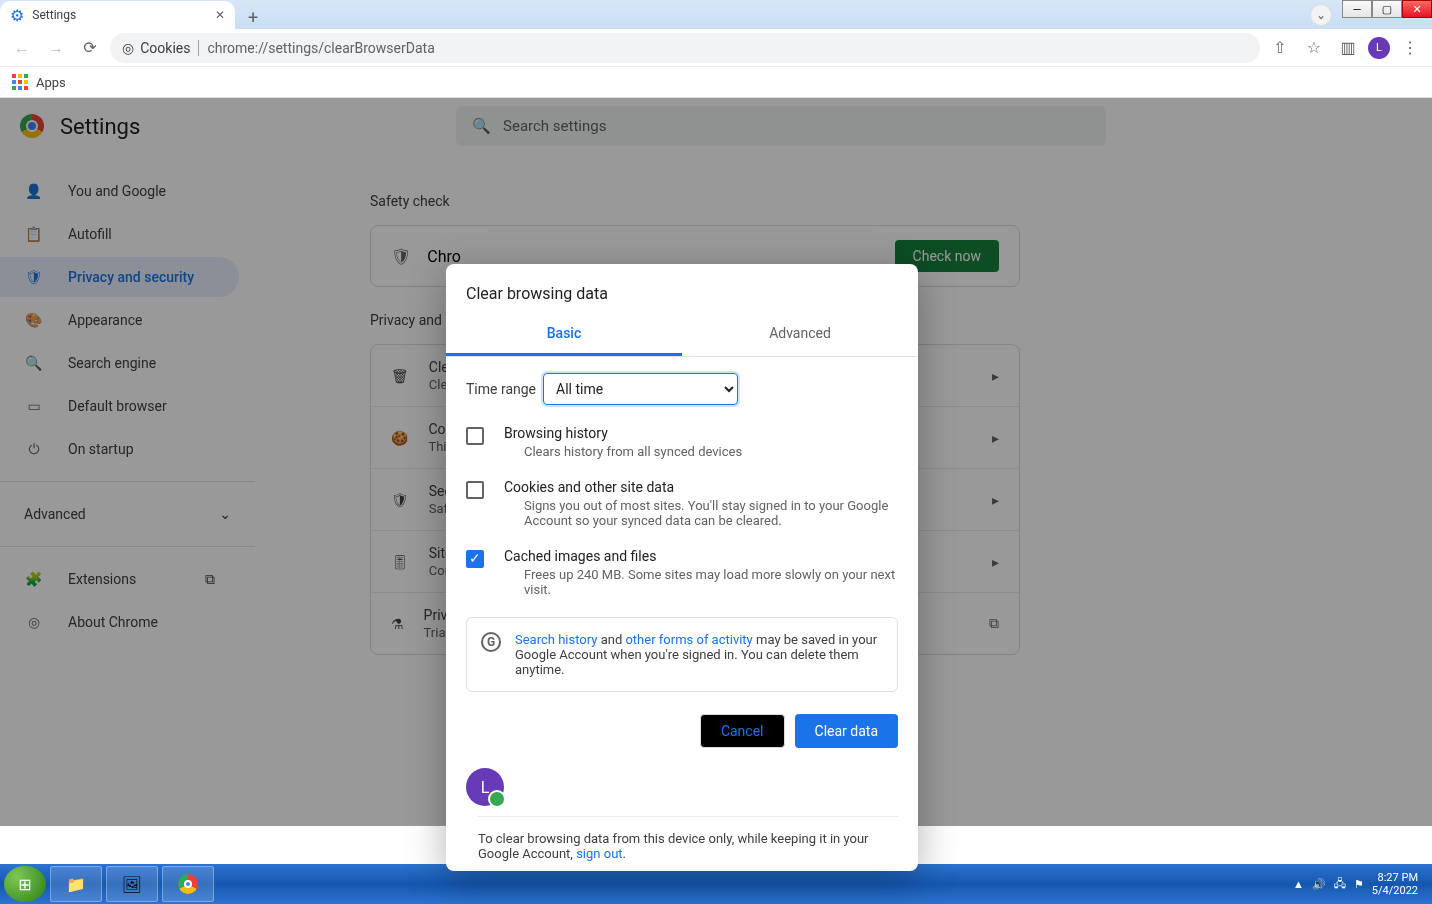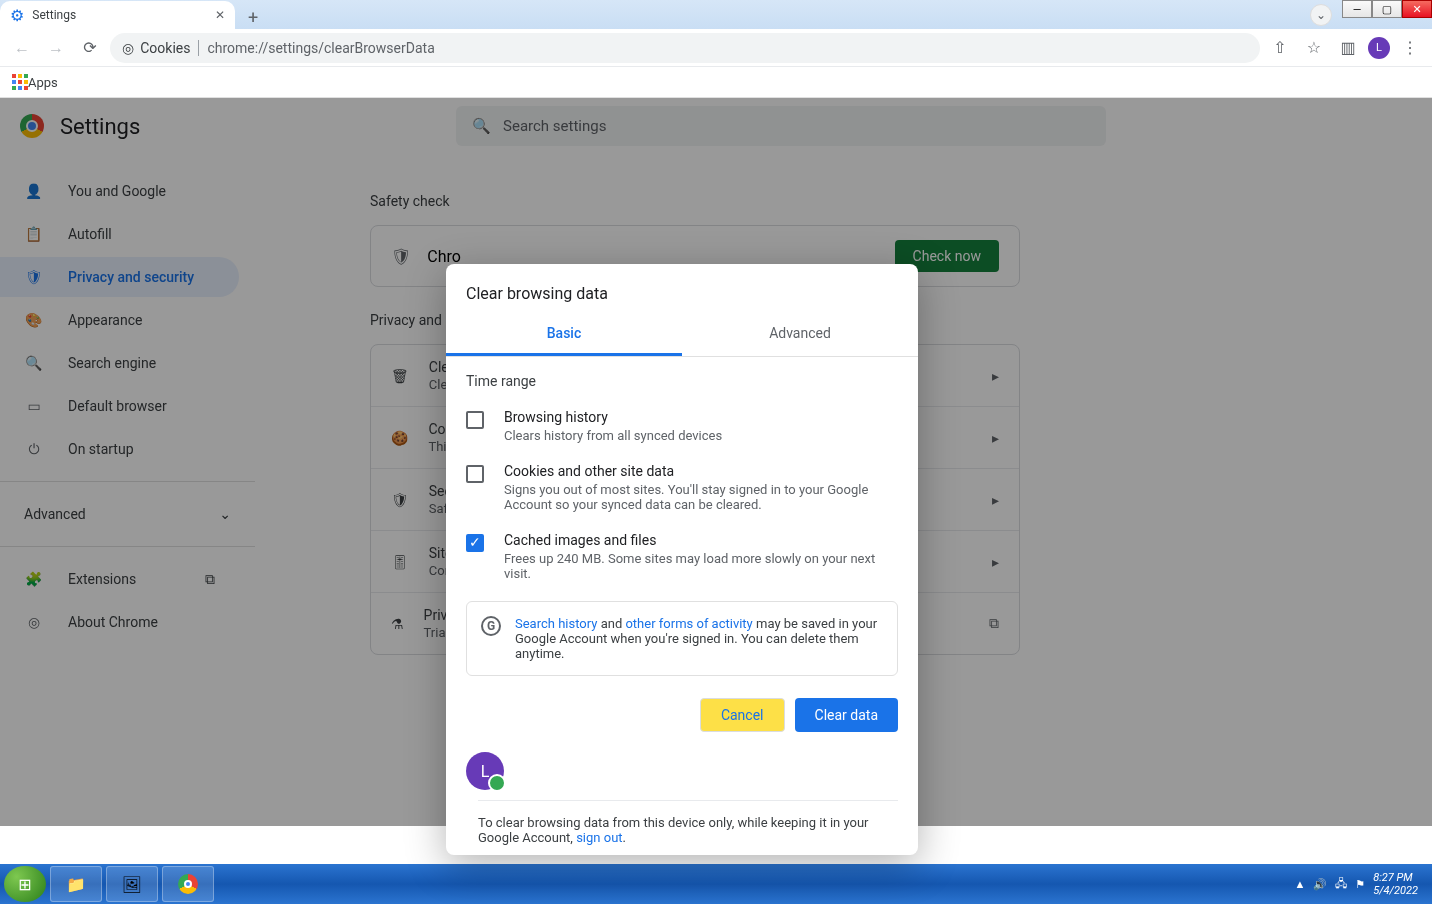--- a/index.html
+++ b/index.html
@@ -19,21 +19,21 @@
 
 .toolbar { height: 38px; background: #fff; display: flex; align-items: center; padding: 0 8px; gap: 6px; border-bottom: 1px solid #e8eaed; }
 .tbtn { width: 28px; height: 28px; border-radius: 50%; display: flex; align-items: center; justify-content: center; color: #5f6368; }
 .tbtn.dis { color: #bdc1c6; }
 .omnibox { flex: 1; height: 30px; background: #f1f3f4; border-radius: 15px; display: flex; align-items: center; padding: 0 12px; gap: 8px; color: #5f6368; font-size: 14px; }
 .omnibox .chip { display: flex; align-items: center; gap: 6px; color: #3c4043; }
 .omnibox .sep { width: 1px; height: 16px; background: #9aa0a6; }
 .avatar { width: 22px; height: 22px; border-radius: 50%; background: #673ab7; color: #fff; display: flex; align-items: center; justify-content: center; font-size: 11px; }
 
 
-.bookmarks { height: 31px; background: #fff; display: flex; align-items: center; padding: 0 12px; border-bottom: 1px solid #e0e0e0; font-size: 13px; color: #3c4043; }
+.bookmarks { height: 31px; background: #fff; display: flex; align-items: center; padding: 0 12px; gap: 8px; border-bottom: 1px solid #e0e0e0; font-size: 13px; color: #3c4043; }
 .apps-icon { width:16px; height:16px; display:grid; grid-template-columns:repeat(3,4px); grid-template-rows:repeat(3,4px); gap:2px; }
 .apps-icon span:nth-child(1){background:#ea4335;} .apps-icon span:nth-child(2){background:#fbbc05;} .apps-icon span:nth-child(3){background:#34a853;}
 .apps-icon span:nth-child(4){background:#4285f4;} .apps-icon span:nth-child(5){background:#ea4335;} .apps-icon span:nth-child(6){background:#fbbc05;}
 .apps-icon span:nth-child(7){background:#34a853;} .apps-icon span:nth-child(8){background:#4285f4;} .apps-icon span:nth-child(9){background:#ea4335;}
 
 
 .page { position: relative; height: 728px; background: #fff; display: flex; }
 .page-overlay { position: absolute; inset: 0; background: rgba(0,0,0,0.4); z-index: 5; }
 
 .header-row { height: 56px; display: flex; align-items: center; padding: 0 20px; gap: 16px; position: absolute; top:0; left:0; right:0; z-index:1; }
@@ -66,38 +66,38 @@
 .tabs { display: flex; border-bottom: 1px solid #e0e0e0; }
 .tabbtn { flex: 1; text-align: center; padding: 12px 0; font-size: 14px; color: #5f6368; border-bottom: 3px solid transparent; }
 .tabbtn.active { color: #1a73e8; border-bottom-color: #1a73e8; font-weight: 500; }
 .timerange { display: flex; align-items: center; gap: 7px; padding: 16px 20px 10px 20px; font-size: 14px; color: #3c4043; }
 .timerange select { width: 195px; height: 32px; border: 1px solid #1a73e8; border-radius: 4px; padding: 0 8px; font-size: 14px; color: #202124; background: #fff; outline: 2px solid rgba(26,115,232,0.2); }
 .opt { display: flex; gap: 20px; padding: 10px 20px; align-items: flex-start; }
 .opt .cb { width: 18px; height: 18px; border: 2px solid #5f6368; border-radius: 2px; margin-top: 2px; flex-shrink: 0; position: relative; }
 .opt .cb.checked { background: #1a73e8; border-color: #1a73e8; }
 .opt .cb.checked::after { content: '✓'; color: #fff; position: absolute; top: -2px; left: 1px; font-size: 14px; }
 .opt-title { font-size: 14px; color: #202124; }
-.opt-sub { font-size: 13px; color: #5f6368; margin-top: 3px; max-width: 400px; }
+.opt-sub { font-size: 13px; color: #5f6368; margin-top: 3px; max-width: 400px; margin-left: 20px; }
 .info-box { margin: 10px 20px; border: 1px solid #e0e0e0; border-radius: 6px; padding: 14px; display: flex; gap: 14px; font-size: 13px; color: #3c4043; align-items: flex-start; }
 .info-box .g-icon { width:20px; height:20px; border-radius:50%; border: 2px solid #5f6368; display:flex; align-items:center; justify-content:center; font-weight:bold; color:#5f6368; flex-shrink:0; font-size:12px;}
 .info-box a { color: #1a73e8; text-decoration: none; }
 .dlg-actions { display: flex; justify-content: flex-end; gap: 10px; padding: 12px 20px; }
-.btn-outline { border: 1px solid #dadce0; background: #fde047; color: #1a73e8; padding: 8px 20px; border-radius: 4px; font-size: 14px; }
+.btn-outline { border: 1px solid #dadce0; background: #000000; color: #1a73e8; padding: 8px 20px; border-radius: 4px; font-size: 14px; }
 .btn-primary { border: none; background: #1a73e8; color: #fff; padding: 8px 20px; border-radius: 4px; font-size: 14px; }
 .dlg-foot { border-top: 1px solid #e8eaed; margin: 10px 20px 0 32px; padding-top: 14px; font-size: 13px; color: #3c4043; }
 .dlg-avatar { width: 38px; height: 38px; border-radius: 50%; background: #673ab7; color: #fff; display: flex; align-items: center; justify-content: center; margin: 8px 0 0 20px; position: relative; font-size:16px; }
 .dlg-avatar::after { content:''; position:absolute; right:-2px; bottom:-2px; width:14px; height:14px; border-radius:50%; background:#34a853; border:2px solid #fff; }
 .dlg-foot a { color: #1a73e8; text-decoration: none; }
 
 
 .taskbar { position: absolute; bottom: 0; left: 0; right: 0; height: 40px; background: linear-gradient(#2b74d0, #1557b0 50%, #2b74d0); display: flex; align-items: center; padding: 0 4px; }
 .start { width: 42px; height: 36px; border-radius: 50%; background: radial-gradient(circle at 30% 30%, #7ec850, #2a7e19); display:flex; align-items:center; justify-content:center; color:#fff; }
 .task-item { width: 52px; height: 36px; margin-left: 4px; background: rgba(255,255,255,0.15); border: 1px solid rgba(255,255,255,0.3); border-radius: 3px; display:flex; align-items:center; justify-content:center; }
 .tray { margin-left: auto; display: flex; align-items: center; gap: 8px; color: #fff; font-size: 11px; padding-right: 10px; }
-.tray-time { text-align: left; line-height: 1.2; font-style: italic; }
+.tray-time { text-align: right; line-height: 1.2; }
 </style>
 </head>
 <body>
 
 <div class="tabstrip">
   <div class="tab">
     <span style="color:#1a73e8;">⚙</span>
     <span class="tab-title">Settings</span>
     <span class="tab-close">✕</span>
   </div>
@@ -259,20 +259,23 @@
   <div class="page-overlay"></div>
 
   <div class="dialog">
     <div class="dlg-title">Clear browsing data</div>
     <div class="tabs">
       <div class="tabbtn active">Basic</div>
       <div class="tabbtn">Advanced</div>
     </div>
     <div class="timerange">
       <span>Time range</span>
+      <select>
+        <option>All time</option>
+      </select>
     </div>
     <div class="opt">
       <div class="cb"></div>
       <div>
           <div class="opt-title">Browsing history</div>
           <div class="opt-sub">Clears history from all synced devices</div>
         </div>
     </div>
     <div class="opt">
       <div class="cb"></div>

